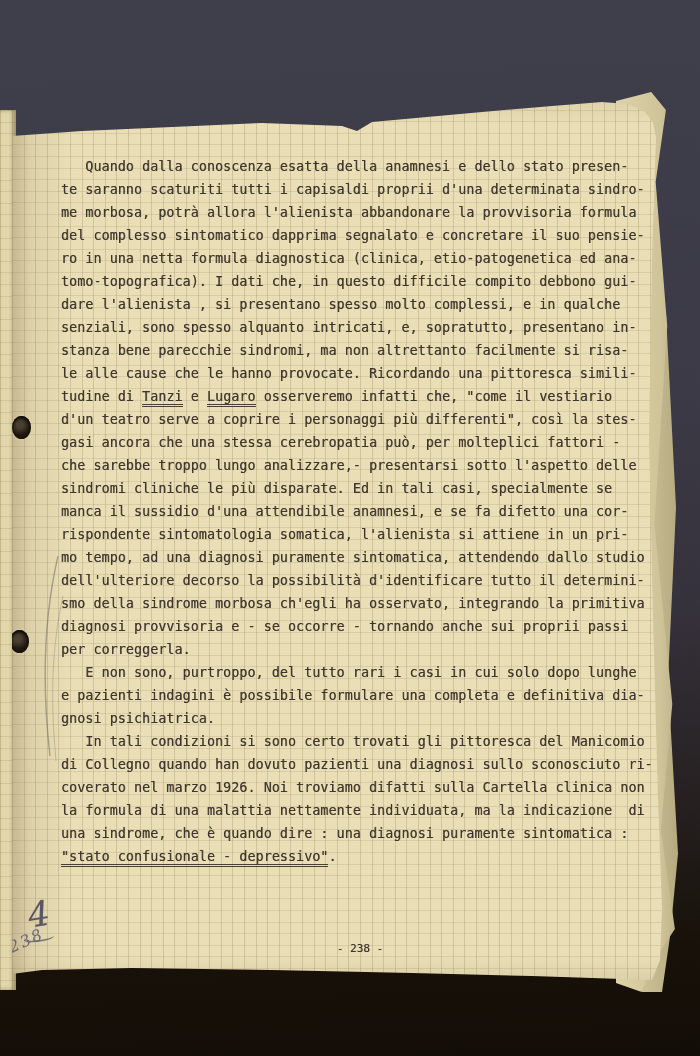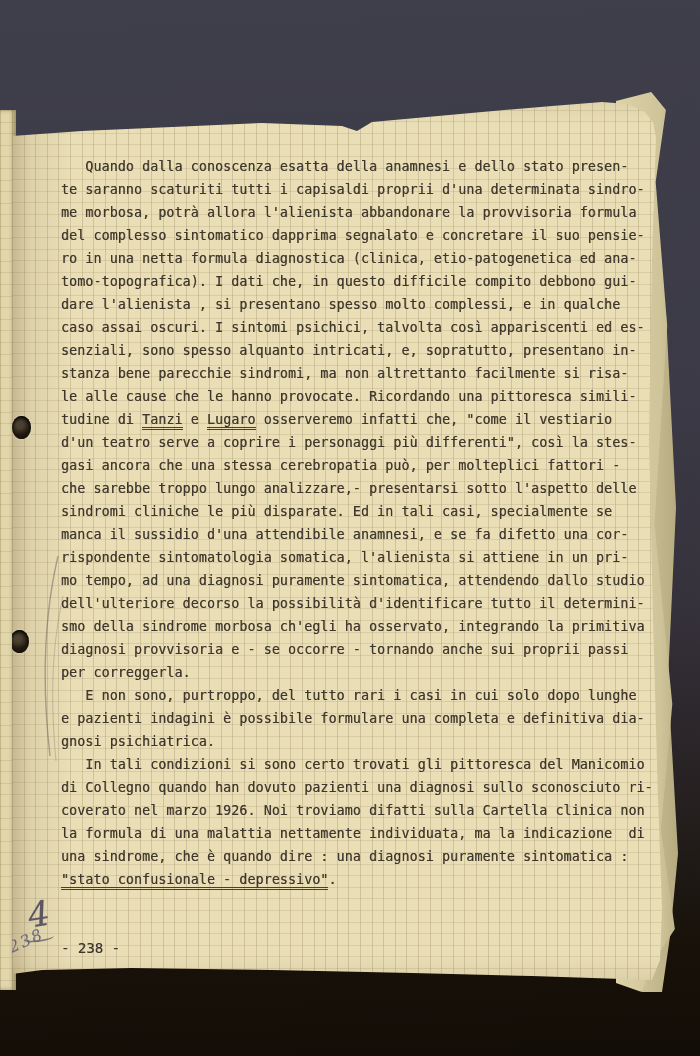--- a/index.html
+++ b/index.html
@@ -57,21 +57,21 @@
   .text-block{
     position:absolute;left:49px;top:57px;width:598px;
     font-size:13.3px;line-height:23px;color:#3e362c;
     text-shadow:0.4px 0.3px 0.6px rgba(58,50,40,.55);
     letter-spacing:0.1px;
   }
   .line{height:23px;white-space:pre;}
   .line .u{border-bottom:3px double #49402f;}
   .pagenum{
     position:absolute;left:49px;top:839px;width:598px;height:23px;
-    font-size:14px;line-height:23px;color:#3e362c;
+    text-align:center;font-size:11px;line-height:23px;color:#3e362c;
     text-shadow:0.4px 0.3px 0.6px rgba(58,50,40,.55);white-space:pre;
   }
   .hw4{
     position:absolute;left:16px;top:796px;
     font-family:"DejaVu Serif",serif;font-style:italic;
     font-size:34px;color:#5b5564;transform:rotate(-9deg);
     text-shadow:0 0 1px rgba(91,85,100,.4);
   }
   .hw4-underline{
     position:absolute;left:12px;top:836px;width:30px;height:6px;
@@ -103,21 +103,20 @@
   </svg>
 
   <div class="text-block" id="typed-lines">
       <div class="line"><span>   Quando dalla conoscenza esatta della anamnesi e dello stato presen-</span></div>
       <div class="line"><span>te saranno scaturiti tutti i capisaldi proprii d'una determinata sindro-</span></div>
       <div class="line"><span>me morbosa, potrà allora l'alienista abbandonare la provvisoria formula</span></div>
       <div class="line"><span>del complesso sintomatico dapprima segnalato e concretare il suo pensie-</span></div>
       <div class="line"><span>ro in una netta formula diagnostica (clinica, etio-patogenetica ed ana-</span></div>
       <div class="line"><span>tomo-topografica). I dati che, in questo difficile compito debbono gui-</span></div>
       <div class="line"><span>dare l'alienista , si presentano spesso molto complessi, e in qualche</span></div>
-      <div class="line"><span>caso assai oscuri. I sintomi psichici, talvolta così appariscenti ed es-</span></div>
       <div class="line"><span>senziali, sono spesso alquanto intricati, e, sopratutto, presentano in-</span></div>
       <div class="line"><span>stanza bene parecchie sindromi, ma non altrettanto facilmente si risa-</span></div>
       <div class="line"><span>le alle cause che le hanno provocate. Ricordando una pittoresca simili-</span></div>
       <div class="line"><span>tudine di </span><span class="u">Tanzi</span><span> e </span><span class="u">Lugaro</span><span> osserveremo infatti che, "come il vestiario</span></div>
       <div class="line"><span>d'un teatro serve a coprire i personaggi più differenti", così la stes-</span></div>
       <div class="line"><span>gasi ancora che una stessa cerebropatia può, per molteplici fattori -</span></div>
       <div class="line"><span>che sarebbe troppo lungo analizzare,- presentarsi sotto l'aspetto delle</span></div>
       <div class="line"><span>sindromi cliniche le più disparate. Ed in tali casi, specialmente se</span></div>
       <div class="line"><span>manca il sussidio d'una attendibile anamnesi, e se fa difetto una cor-</span></div>
       <div class="line"><span>rispondente sintomatologia somatica, l'alienista si attiene in un pri-</span></div>

